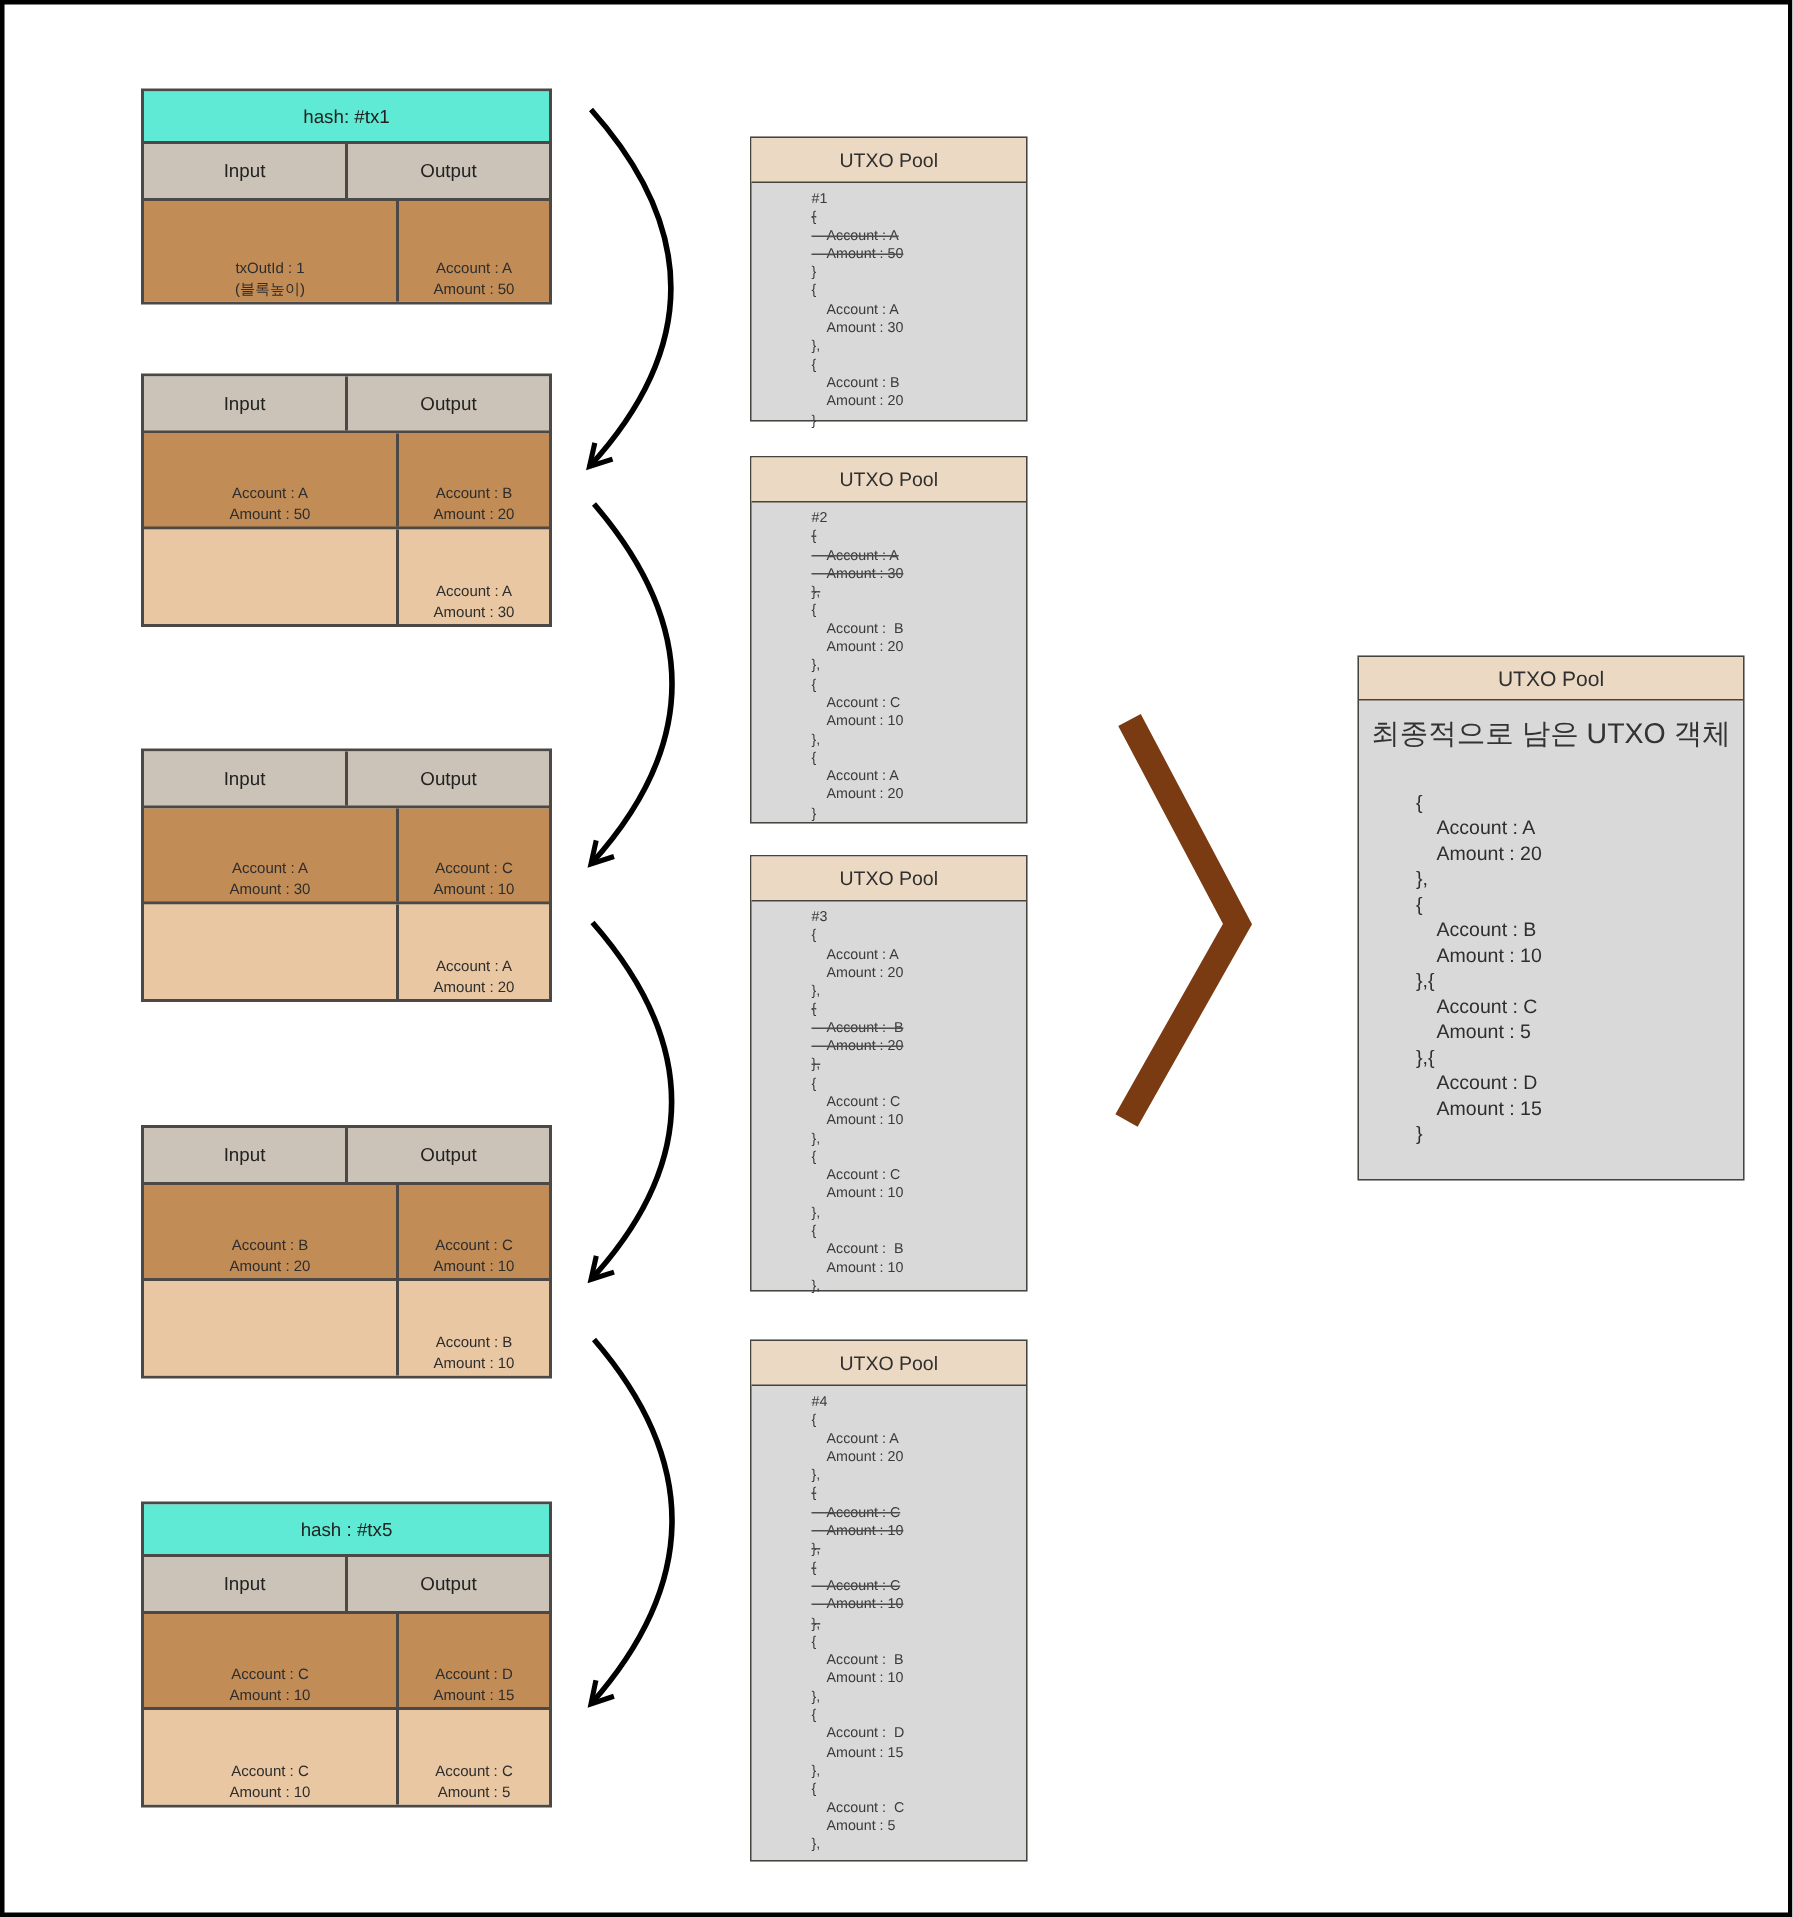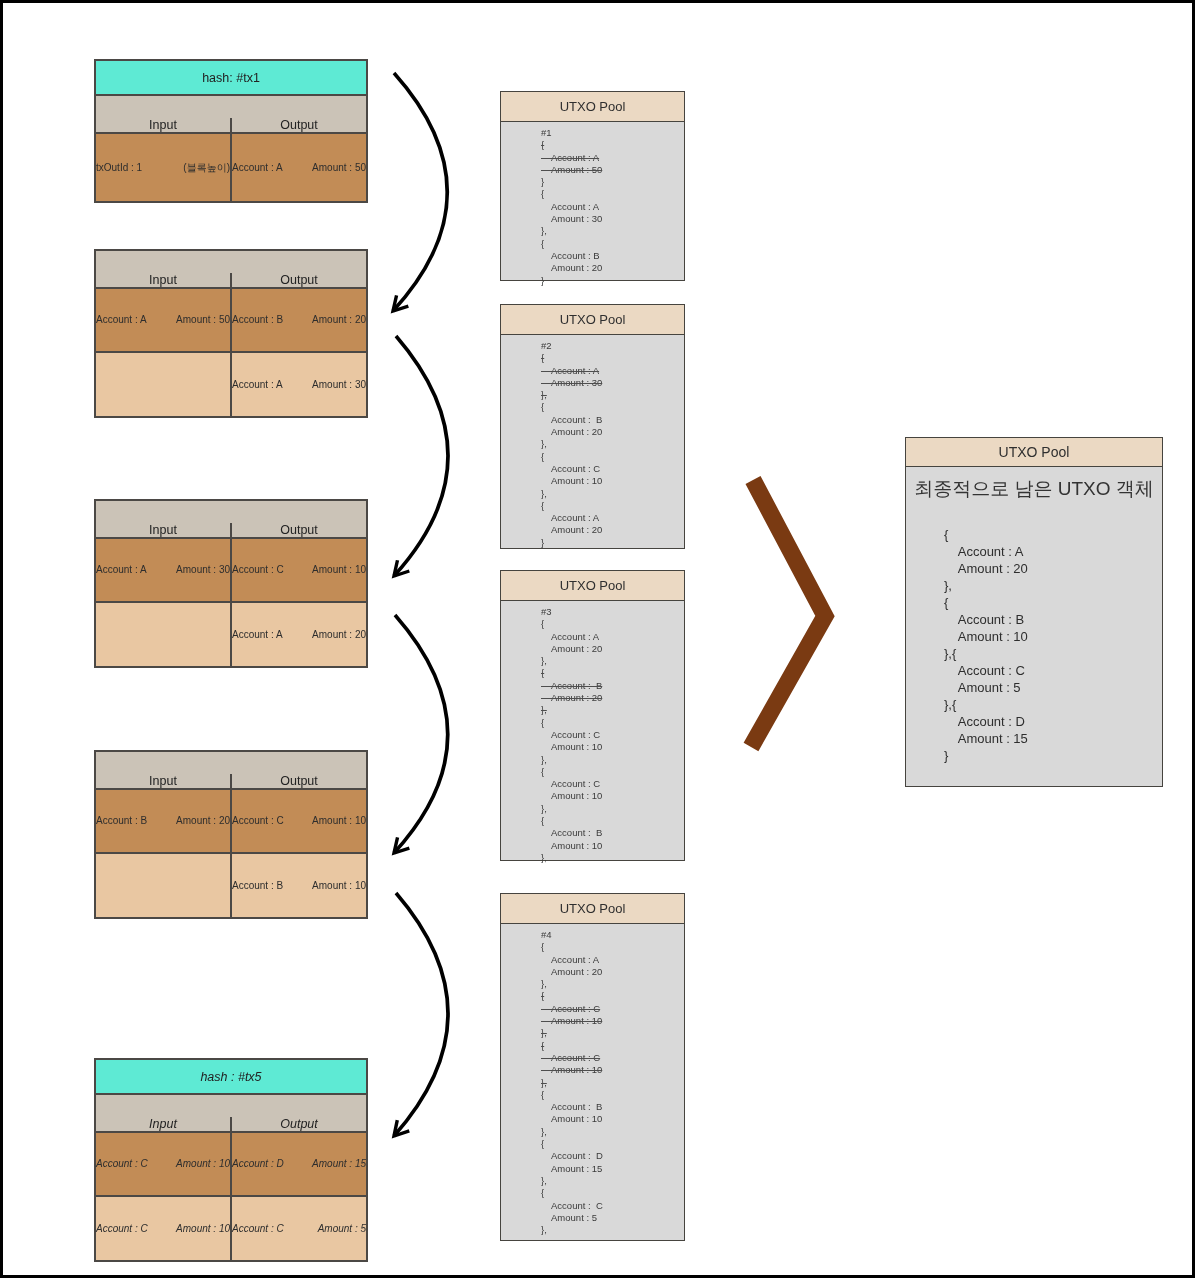--- a/index.html
+++ b/index.html
@@ -12,33 +12,33 @@
   .tx-table {
     position:absolute; left:91px; width:274px;
     border:2px solid #4b4845; box-sizing:border-box;
     background:#fff;
   }
   .tx-title {
     height:33px; background:#5eead4; border-bottom:2px solid #4b4845;
     display:flex; align-items:center; justify-content:center;
     font-size:12.5px; color:#222;
   }
-  .tx-cols { display:flex; height:36px; background:#cbc3b7; border-bottom:2px solid #4b4845;align-items:flex-end; }
+  .tx-cols { display:flex; height:36px; background:#cbc3b7; border-bottom:2px solid #4b4845; }
   .tx-col {
     flex:1; display:flex; align-items:center; justify-content:center;
     font-size:12.5px; color:#222;
   }
   .tx-col + .tx-col { border-left:2px solid #4b4845; }
   .tx-row { display:flex; }
   .tx-row.dark  { background:#c28c56; border-bottom:2px solid #4b4845; }
   .tx-row.dark:last-child { border-bottom:none; }
   .tx-row.light { background:#e9c7a2; }
   .tx-cell {
-    flex:1; display:flex; flex-direction:row; align-items:center; justify-content:space-between;
-    font-size:10px; line-height:1.4; color:#2d2d2d; text-align:center;
+    flex:1; display:flex; flex-direction:column; align-items:center; justify-content:flex-end;
+    font-size:10px; line-height:1.4; color:#2d2d2d; text-align:center;margin-left:34px;
   }
   .tx-cell + .tx-cell { border-left:2px solid #4b4845; }
   
   .pool {
     position:absolute; left:497px; width:185px;
     border:1.5px solid #46443f; box-sizing:border-box; background:#d9d9d9;
   }
   .pool-header {
     height:29px; background:#ebd9c3; border-bottom:1.5px solid #46443f;
     display:flex; align-items:center; justify-content:center;
@@ -163,21 +163,21 @@
           </div>
         </div>
         <div class="tx-row light" style="height: 63px;">
           <div class="tx-cell"></div>
           <div class="tx-cell">
             <div>Account : B</div>
             <div>Amount : 10</div>
           </div>
         </div>
       </div>
-      <div class="tx-table" style="top: 1055px; font-style: italic;">
+      <div class="tx-table" style="top: 998px;">
         <div class="tx-title">hash : #tx5</div>
         <div class="tx-cols">
           <div class="tx-col">Input</div>
           <div class="tx-col">Output</div>
         </div>
         <div class="tx-row dark" style="height: 62px;">
           <div class="tx-cell">
             <div>Account : C</div>
             <div>Amount : 10</div>
           </div>

